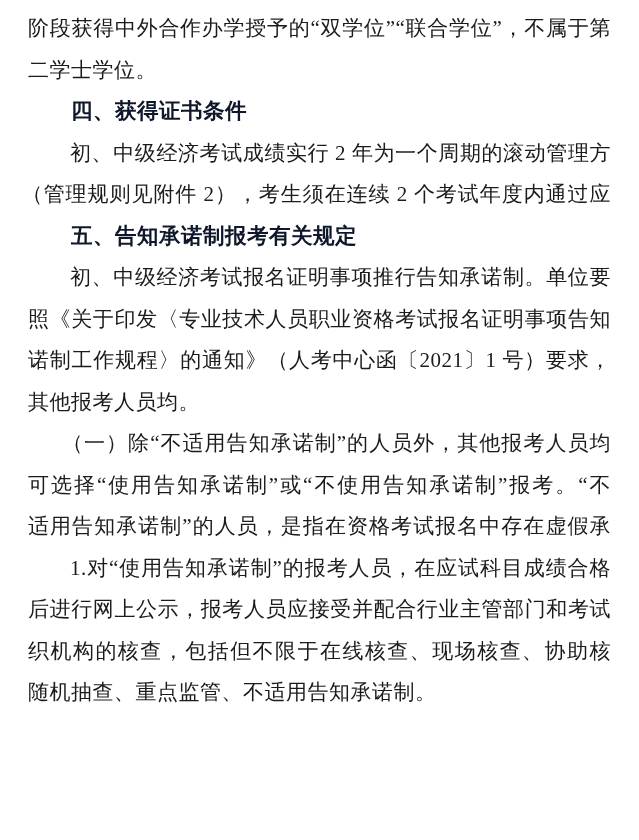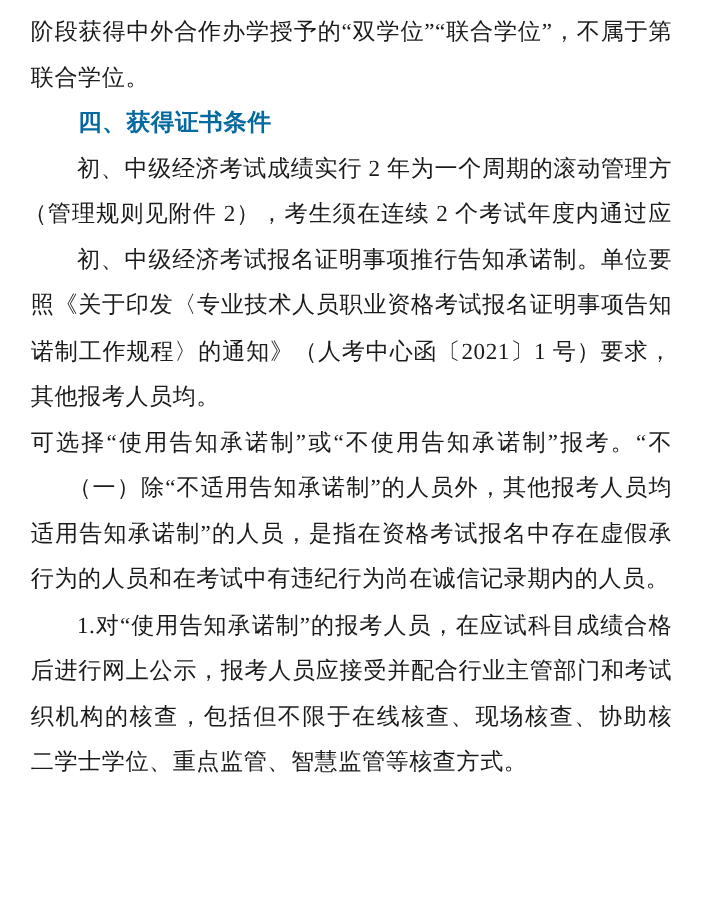--- a/index.html
+++ b/index.html
@@ -29,44 +29,44 @@
   
   .j {
     text-align: justify;
     text-align-last: justify;
   }
   
   .h {
     font-family: "Liberation Sans", "DejaVu Sans", sans-serif;
     font-weight: 700;
     font-size: 21.5px;
-    color: #0369a1;
+    color: #0f172a;
     text-indent: 2em;
   }
   
   .i2 { text-indent: 2em; }
   
   .ip { text-indent: 1.62em; }
   
   .op { text-indent: -0.3em; }
 </style>
 </head>
 <body>
 
 <div class="page">
   <div class="line j">阶段获得中外合作办学授予的“双学位”“联合学位”，不属于第</div>
-  <div class="line">联合学位。</div>
+  <div class="line">二学士学位。</div>
   <div class="line h">四、获得证书条件</div>
   <div class="line j i2">初、中级经济考试成绩实行 2 年为一个周期的滚动管理方法</div>
   <div class="line j op">（管理规则见附件 2），考生须在连续 2 个考试年度内通过应试</div>
+  <div class="line h">五、告知承诺制报考有关规定</div>
   <div class="line j i2">初、中级经济考试报名证明事项推行告知承诺制。单位要按</div>
   <div class="line j">照《关于印发〈专业技术人员职业资格考试报名证明事项告知承</div>
   <div class="line j">诺制工作规程〉的通知》（人考中心函〔2021〕1 号）要求，认</div>
   <div class="line">其他报考人员均。</div>
+  <div class="line j ip">（一）除“不适用告知承诺制”的人员外，其他报考人员均</div>
   <div class="line j">可选择“使用告知承诺制”或“不使用告知承诺制”报考。“不</div>
-  <div class="line j ip">（一）除“不适用告知承诺制”的人员外，其他报考人员均</div>
   <div class="line j">适用告知承诺制”的人员，是指在资格考试报名中存在虚假承诺</div>
-  <div class="line">行为的人员和在考试中有违纪行为尚在诚信记录期内的人员。</div>
   <div class="line j i2">1.对“使用告知承诺制”的报考人员，在应试科目成绩合格</div>
   <div class="line j">后进行网上公示，报考人员应接受并配合行业主管部门和考试组</div>
   <div class="line j">织机构的核查，包括但不限于在线核查、现场核查、协助核查、</div>
-  <div class="line">二学士学位、重点监管、智慧监管等核查方式。</div>
+  <div class="line">随机抽查、重点监管、不适用告知承诺制。</div>
 </div>
 
 </body></html>

